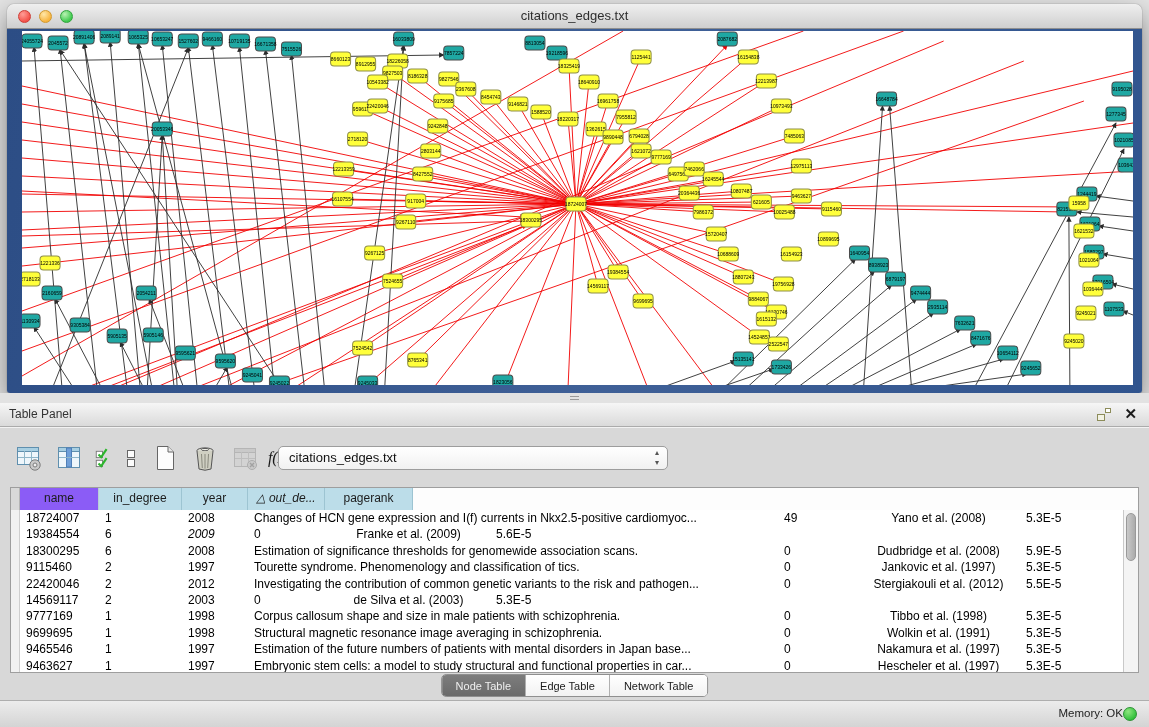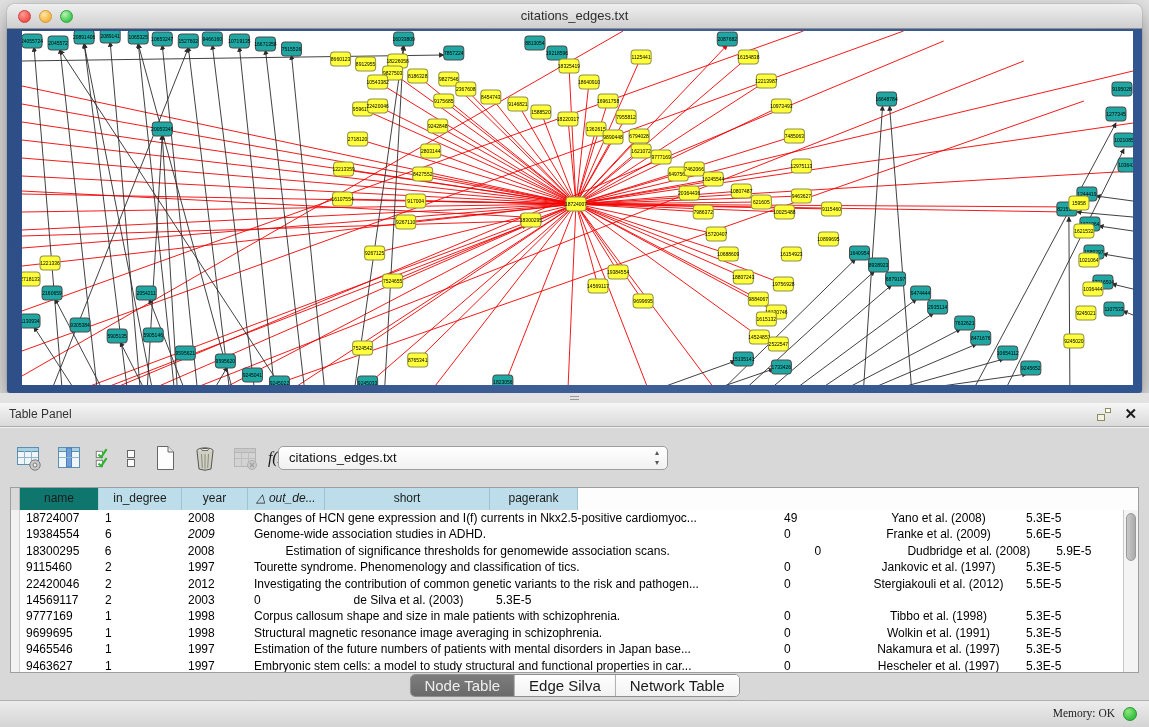--- a/index.html
+++ b/index.html
@@ -51,45 +51,45 @@
     font-size:13px; color:#111; line-height:22px; padding-left:10px; }
   .dd-arrows { position:absolute; right:8px; top:1px; font-size:8px; color:#555; line-height:10px; text-align:center; }
 
   
   .grid { position:absolute; left:10px; top:59px; width:1129px; height:186px;
     background:#ffffff; border:1px solid #9e9e9e; overflow:hidden; }
   .hdr-row { display:flex; height:22px; border-bottom:1px solid #8fb6c4; }
   .hcell { height:22px; font-size:12px; color:#1c1c1c; text-align:center; line-height:21px;
     background:#bcdde9; border-right:1px solid #9dc4d2; overflow:hidden; white-space:nowrap; }
   .hcell.gutter { background:#d9d9d9; border-right:1px solid #b5b5b5; }
-  .hcell.gray { background:#0f766e; border-right:1px solid #b9cdd6; }
+  .hcell.gray { background:#8b5cf6; border-right:1px solid #b9cdd6; }
   .hcell.empty { background:#fdfdfd; border-right:none; }
   .trow { display:flex; height:16.4px; }
   .tcell { font-size:12px; color:#000; line-height:16px; white-space:nowrap; overflow:hidden;
     padding:0 4px 0 6px; }
   .tcell.gutter { padding:0; border-right:1px solid #cfcfcf; background:#f2f2f2; }
   .tcell.center { text-align:center; }
   .vscroll { position:absolute; right:0; top:22px; bottom:0; width:15px;
     background:#f4f4f4; border-left:1px solid #c9c9c9; }
   .vthumb { position:absolute; left:2px; top:3px; width:10px; height:48px;
     background:linear-gradient(90deg,#c9c9c9,#ababab); border-radius:5px; border:1px solid #999; }
 
   
   .tabs { position:absolute; left:50%; top:246px; transform:translateX(-50%);
     display:flex; height:23px; border:1px solid #8f8f8f; border-radius:5px; overflow:hidden;
     background:#fdfdfd; }
-  .tab { font-size:15px; padding:0 14px; line-height:22px; color:#1b1b1b;
+  .tab { font-size:11px; padding:0 14px; line-height:22px; color:#1b1b1b;
     border-right:1px solid #a9a9a9; background:linear-gradient(#ffffff,#f2f2f2); }
   .tab:last-child { border-right:none; }
   .tab.sel { background:linear-gradient(#7d7d7d,#6a6a6a); color:#efefef; }
 
   
   .statusbar { position:absolute; left:0; top:700px; width:1149px; height:27px;
     background:linear-gradient(#ececec,#d4d4d4); border-top:1px solid #aeaeae; }
-  .mem { position:absolute; right:34px; top:6px; font-size:11.5px; color:#222;font-family:Liberation Serif, serif; }
+  .mem { position:absolute; right:26px; top:6px; font-size:11.5px; color:#222; }
   .memdot { position:absolute; right:12px; top:6px; width:14px; height:14px; border-radius:50%;
     background:radial-gradient(circle at 35% 30%, #8ee67f,#2fbf3a 75%); border:1px solid #2b9334; }
 </style>
 </head>
 <body>
 
 <div class="net-window">
   <div class="titlebar">
     <div class="lights">
       <div class="light red"></div>
@@ -849,51 +849,49 @@
     <span class="dd-arrows">▴<br>▾</span>
   </div>
 
   <div class="grid">
     <div class="hdr-row" id="hdr-row">
         <div class="hcell gutter" style="width: 9px;"></div>
         <div class="hcell gray" style="width: 79px;">name</div>
         <div class="hcell" style="width: 83px;">in_degree</div>
         <div class="hcell" style="width: 66px;">year</div>
         <div class="hcell" style="width: 77px; font-style: italic;">△ out_de...</div>
-        <div class="hcell" style="width: 165px;">short</div>
         <div class="hcell" style="width: 88px;">pagerank</div>
         <div class="hcell empty" style="flex: 1 1 0%;"></div>
       </div>
     <div id="row-container">
         <div class="trow">
           <div class="tcell gutter" style="width: 9px;"></div>
           <div class="tcell" style="width: 79px;">18724007</div>
           <div class="tcell" style="width: 83px;">1</div>
           <div class="tcell" style="width: 66px;">2008</div>
           <div class="tcell" style="width: 530px;">Changes of HCN gene expression and I(f) currents in Nkx2.5-positive cardiomyoc...</div>
           <div class="tcell" style="width: 77px;">49</div>
           <div class="tcell center" style="width: 165px;">Yano et al. (2008)</div>
           <div class="tcell" style="width: 88px;">5.3E-5</div>
         </div>
         <div class="trow">
           <div class="tcell gutter" style="width: 9px;"></div>
           <div class="tcell" style="width: 79px;">19384554</div>
           <div class="tcell" style="width: 83px;">6</div>
           <div class="tcell" style="width: 66px; font-style: italic;">2009</div>
-          <div class="tcell" style="width: 530px;">Genome-wide association studies in ADHD.</div>
           <div class="tcell" style="width: 77px;">0</div>
           <div class="tcell center" style="width: 165px;">Franke et al. (2009)</div>
           <div class="tcell" style="width: 88px;">5.6E-5</div>
         </div>
         <div class="trow">
           <div class="tcell gutter" style="width: 9px;"></div>
           <div class="tcell" style="width: 79px;">18300295</div>
           <div class="tcell" style="width: 83px;">6</div>
           <div class="tcell" style="width: 66px;">2008</div>
-          <div class="tcell" style="width: 530px; margin-left: 32px;">Estimation of significance thresholds for genomewide association scans.</div>
+          <div class="tcell" style="width: 530px;">Estimation of significance thresholds for genomewide association scans.</div>
           <div class="tcell" style="width: 77px;">0</div>
           <div class="tcell center" style="width: 165px;">Dudbridge et al. (2008)</div>
           <div class="tcell" style="width: 88px;">5.9E-5</div>
         </div>
         <div class="trow">
           <div class="tcell gutter" style="width: 9px;"></div>
           <div class="tcell" style="width: 79px;">9115460</div>
           <div class="tcell" style="width: 83px;">2</div>
           <div class="tcell" style="width: 66px;">1997</div>
           <div class="tcell" style="width: 530px;">Tourette syndrome. Phenomenology and classification of tics.</div>
@@ -961,21 +959,21 @@
           <div class="tcell" style="width: 88px;">5.3E-5</div>
         </div>
       </div>
     <div class="vscroll">
       <div class="vthumb"></div>
     </div>
   </div>
 
   <div class="tabs" id="tabs">
       <div class="tab sel">Node Table</div>
-      <div class="tab">Edge Silva</div>
+      <div class="tab">Edge Table</div>
       <div class="tab">Network Table</div>
     </div>
 </div>
 
 <div class="statusbar">
   <div class="mem">Memory: OK</div>
   <div class="memdot"></div>
 </div>
 
 </body></html>

